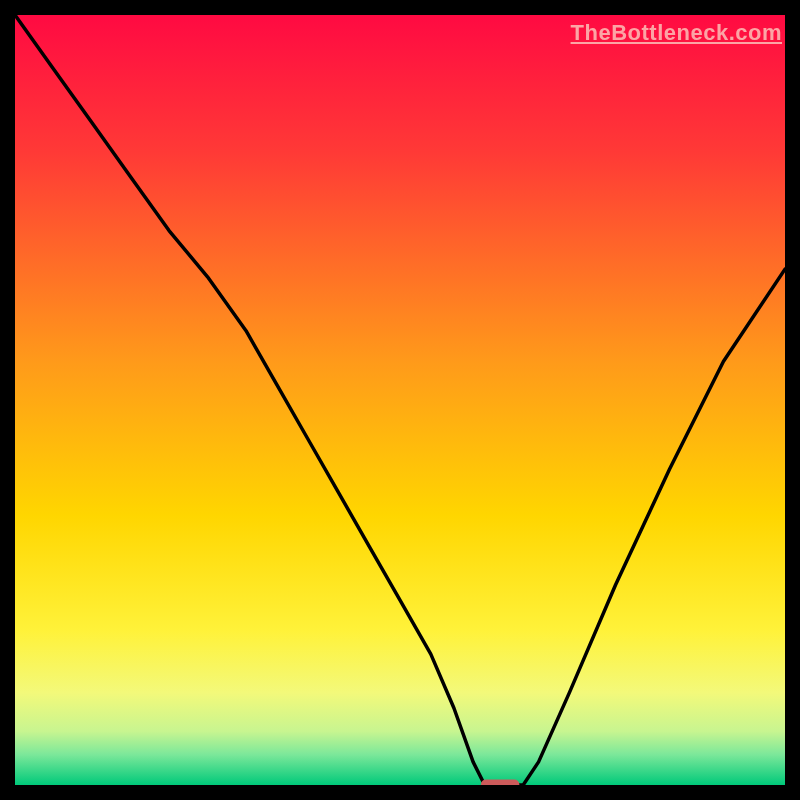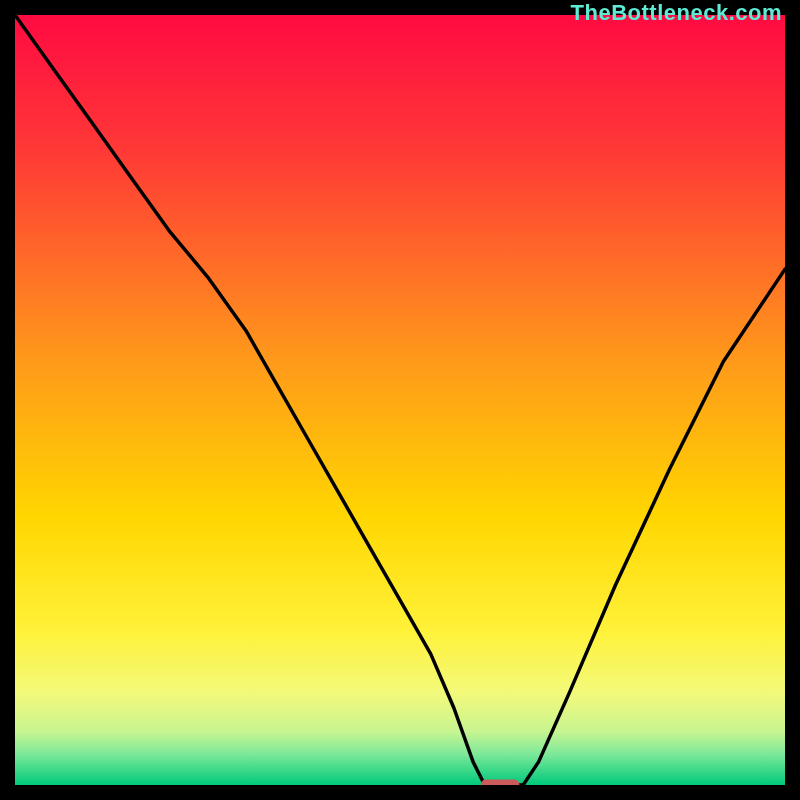--- a/index.html
+++ b/index.html
@@ -14,26 +14,27 @@
   }
   .plot-area {
     position: absolute;
     left: 0;
     top: 0;
     width: 770px;
     height: 770px;
   }
   .attribution {
     position: absolute;
-    top: 0;
+    top: 20px;
     right: 18px;
-    color: #5eead4;
+    color: #fca5a5;
     font-size: 22px;
     font-weight: bold;
     letter-spacing: 0.5px;
+    text-decoration: underline;
   }
 </style>
 </head>
 <body>
 
 <div class="chart-container">
   <svg class="plot-area" viewBox="0 0 770 770" preserveAspectRatio="none">
     <defs>
       <linearGradient id="bg-grad" x1="0" y1="0" x2="0" y2="1">
           <stop offset="0%" stop-color="#ff0a42"></stop>

